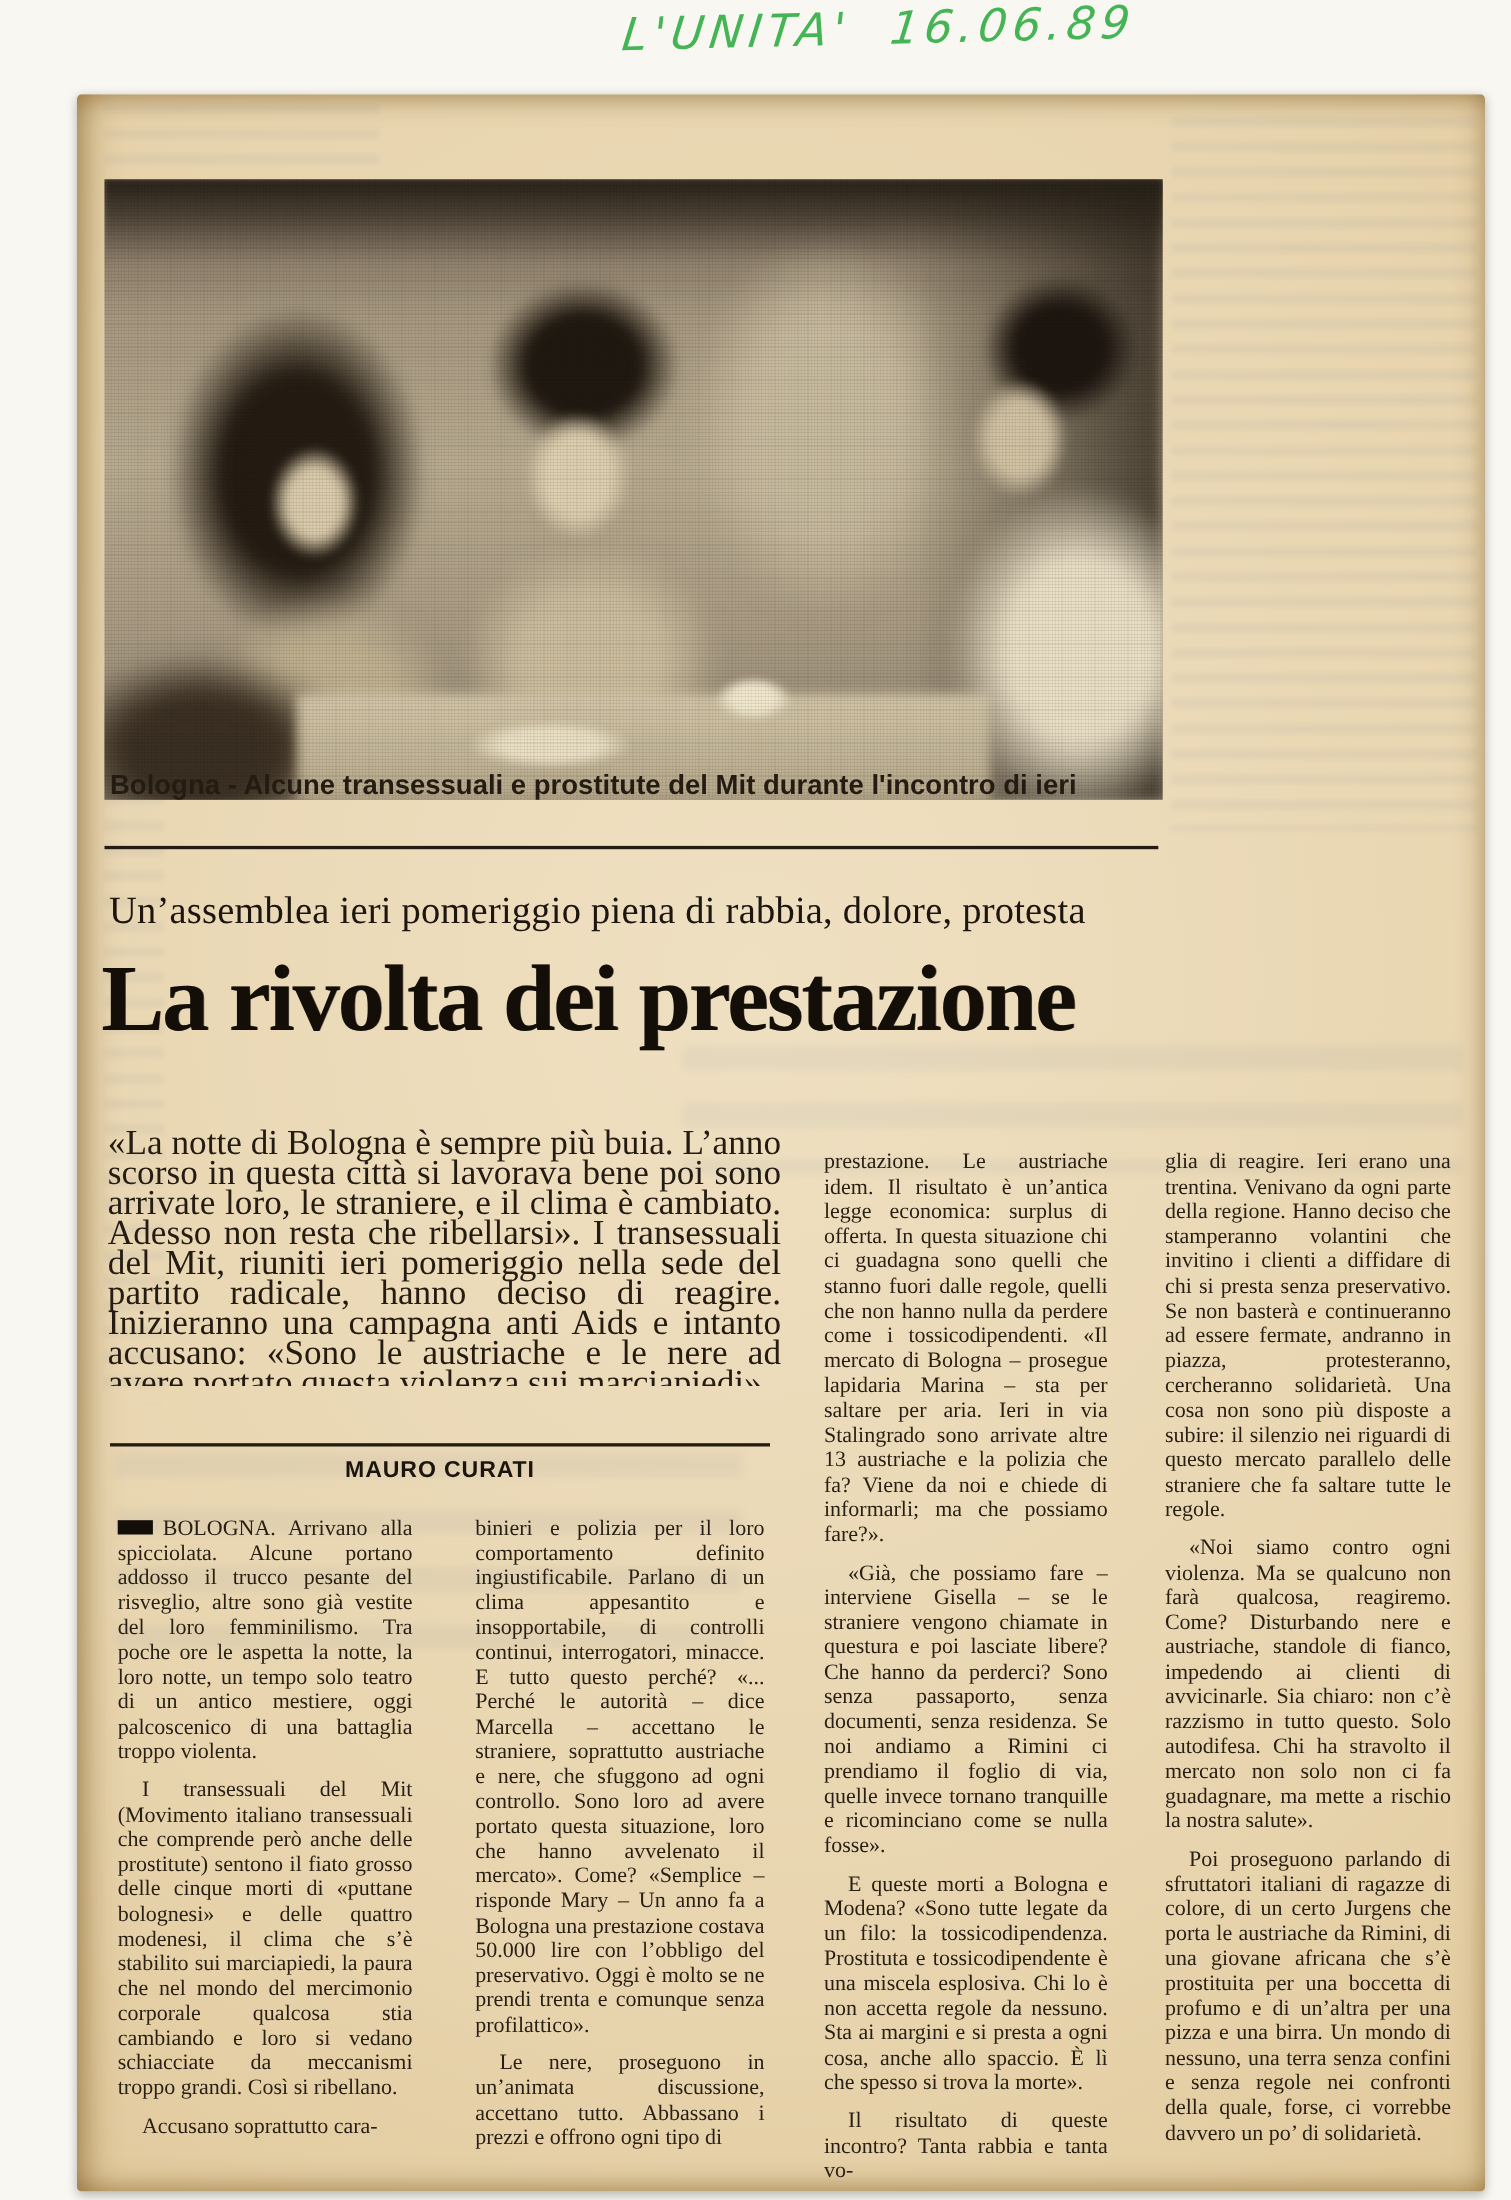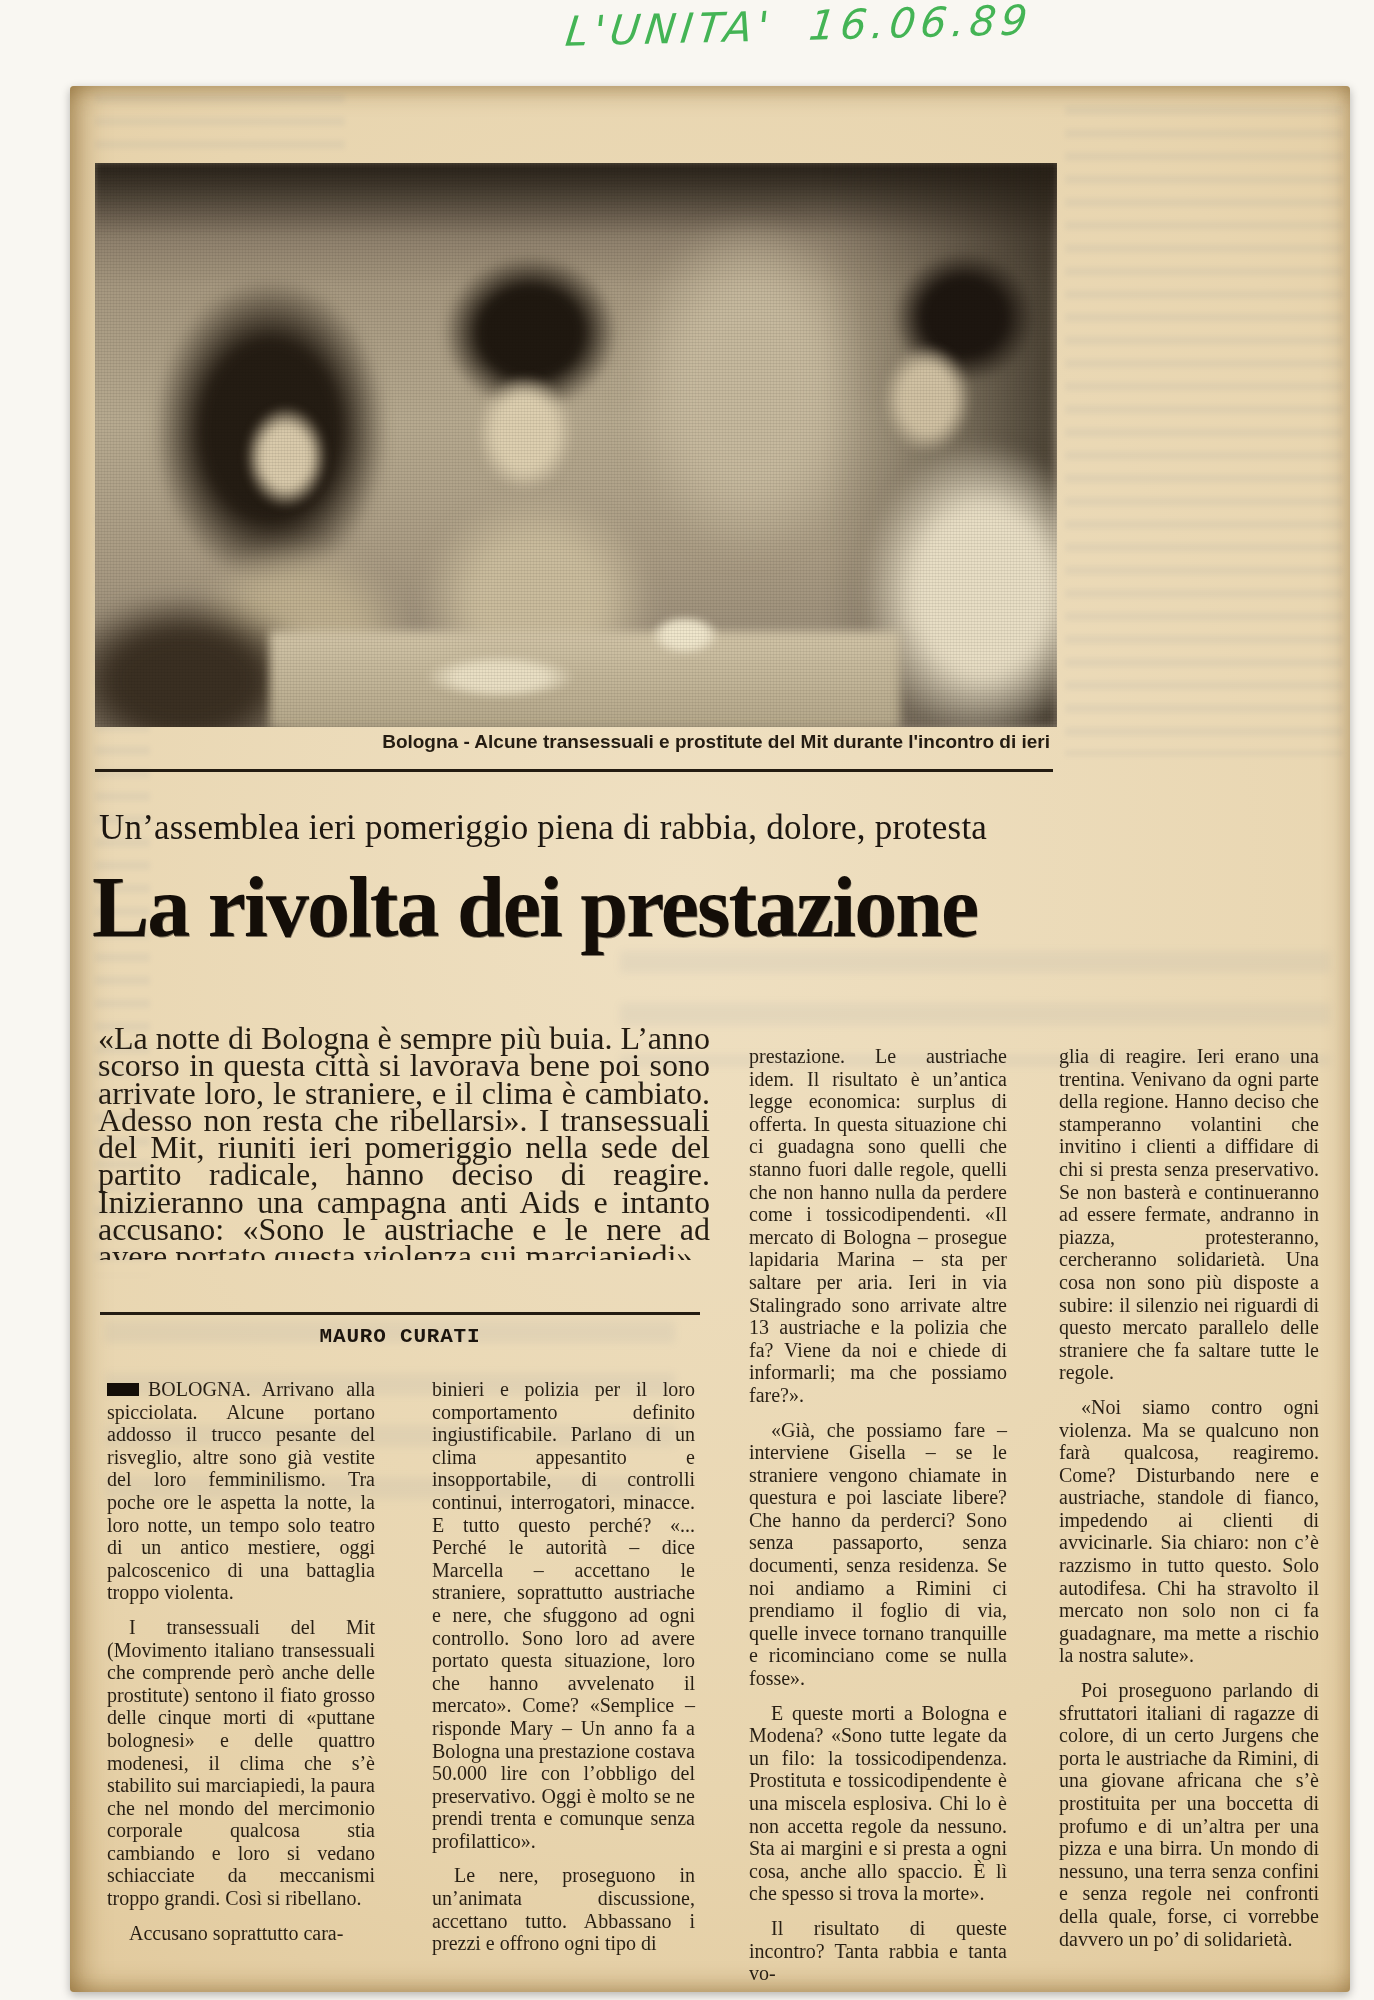--- a/index.html
+++ b/index.html
@@ -56,22 +56,22 @@
   .ph-right-jacket{left:765px;top:278px;width:245px;height:300px;background:radial-gradient(closest-side,#e8decS 0,#e8dec5 55%,rgba(232,222,197,0) 100%);filter:blur(8px);}
   .ph-table{left:175px;top:468px;width:630px;height:98px;background:linear-gradient(180deg,#d2c5a8,#b3a689);filter:blur(5px);}
   .ph-cup{left:555px;top:452px;width:70px;height:40px;background:radial-gradient(closest-side,#efe6cc 60%,rgba(239,230,204,0) 100%);filter:blur(3px);}
   .ph-papers{left:330px;top:492px;width:150px;height:44px;background:radial-gradient(closest-side,#e9dfc4 60%,rgba(233,223,196,0) 100%);filter:blur(3px);}
   .ph-halftone{left:0;top:0;width:100%;height:100%;
     background-image:repeating-linear-gradient(0deg, rgba(20,15,8,0.10) 0 1px, rgba(0,0,0,0) 1px 3px),
                      repeating-linear-gradient(90deg, rgba(20,15,8,0.07) 0 1px, rgba(0,0,0,0) 1px 3px);
     opacity:0.75;}
 
   .caption{
-    position:absolute;left:100px;top:731px;width:950px;
-    font-family:"Liberation Sans",sans-serif;font-weight:700;font-size:19px;color:#241c12;text-align:right;
+    position:absolute;left:100px;top:700px;width:950px;
+    font-family:"Liberation Sans",sans-serif;font-weight:700;font-size:25px;color:#241c12;
   }
   .caption-rule{position:absolute;left:95px;top:769px;width:958px;height:3px;background:#241c12;}
 
   .kicker{
     position:absolute;left:99px;top:808px;width:1180px;
     font-size:35px;color:#1d1610;letter-spacing:0.2px;
   }
   .headline{
     position:absolute;left:92px;top:862px;width:1240px;
     font-size:86px;font-weight:700;color:#140e08;letter-spacing:-2px;line-height:1.05;
@@ -79,21 +79,21 @@
   }
 
   .lead{
     position:absolute;left:98px;top:1025px;width:612px;height:235px;overflow:hidden;
     font-size:32px;line-height:27.3px;text-align:justify;color:#241c12;
   }
 
   .byline-rule{position:absolute;left:100px;top:1312px;width:600px;height:3px;background:#241c12;}
   .byline{
     position:absolute;left:95px;top:1325px;width:610px;text-align:center;
-    font-family:Liberation Mono, monospace;font-weight:700;font-size:21px;
+    font-family:Liberation Sans, sans-serif;font-weight:700;font-size:21px;
     letter-spacing:0.8px;color:#1c150e;
   }
 
   .col{position:absolute;font-size:20px;line-height:22.6px;text-align:justify;color:#281f14;overflow:hidden;}
   .col p{margin:12px;}
   .col p + p{text-indent:22px;}
   .col-1{left:95px;top:1366px;width:292px;height:622px;}
   .col-2{left:420px;top:1366px;width:287px;height:622px;}
   .col-3{left:737px;top:1033px;width:282px;height:952px;}
   .col-4{left:1047px;top:1033px;width:284px;height:952px;}

